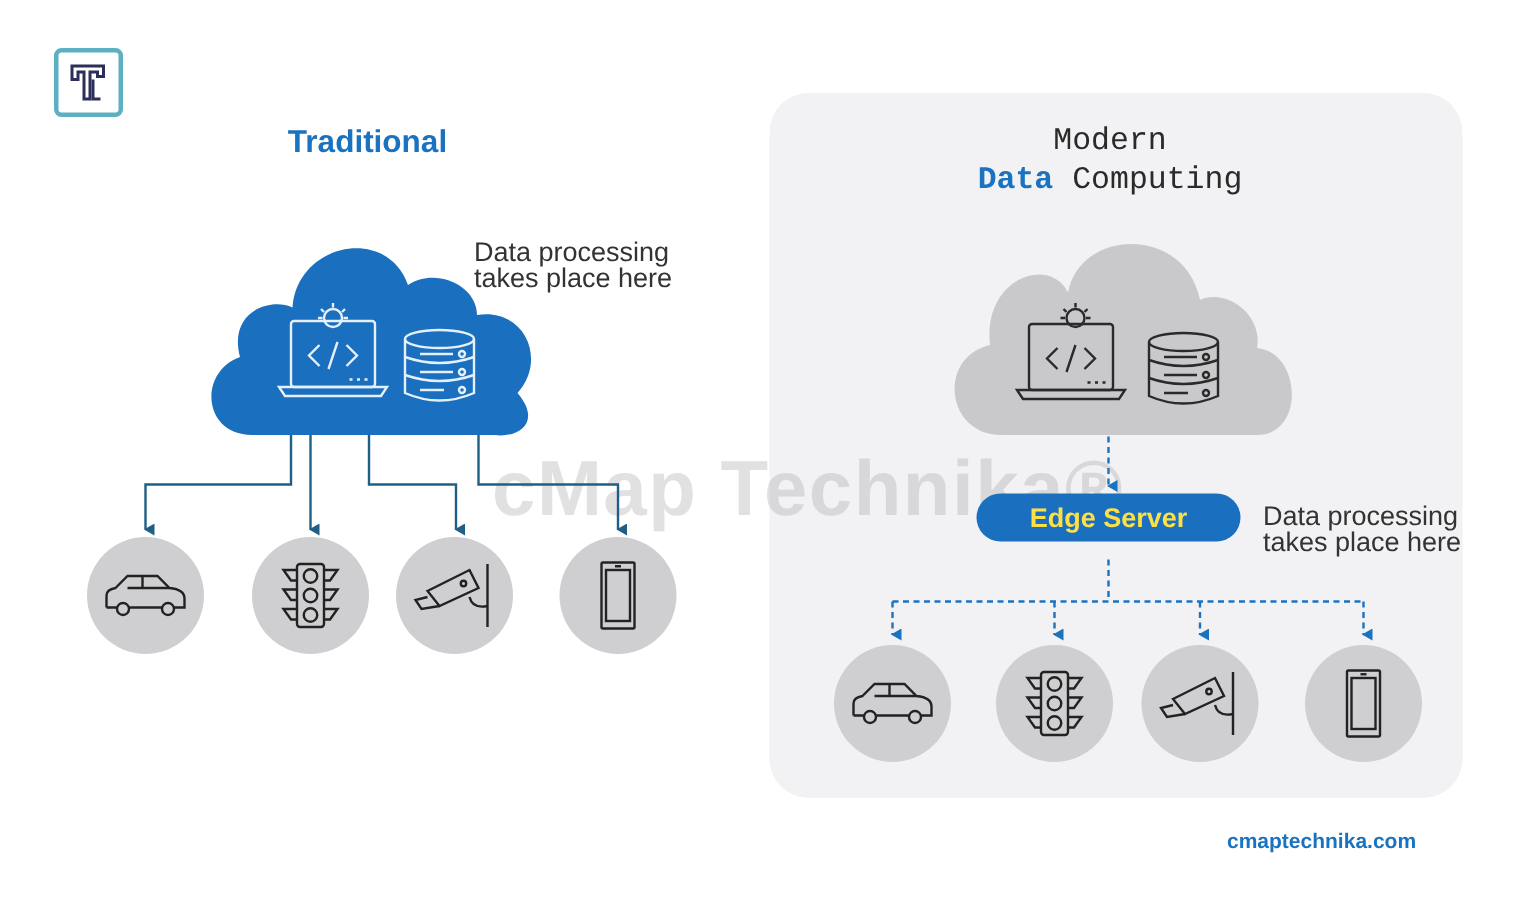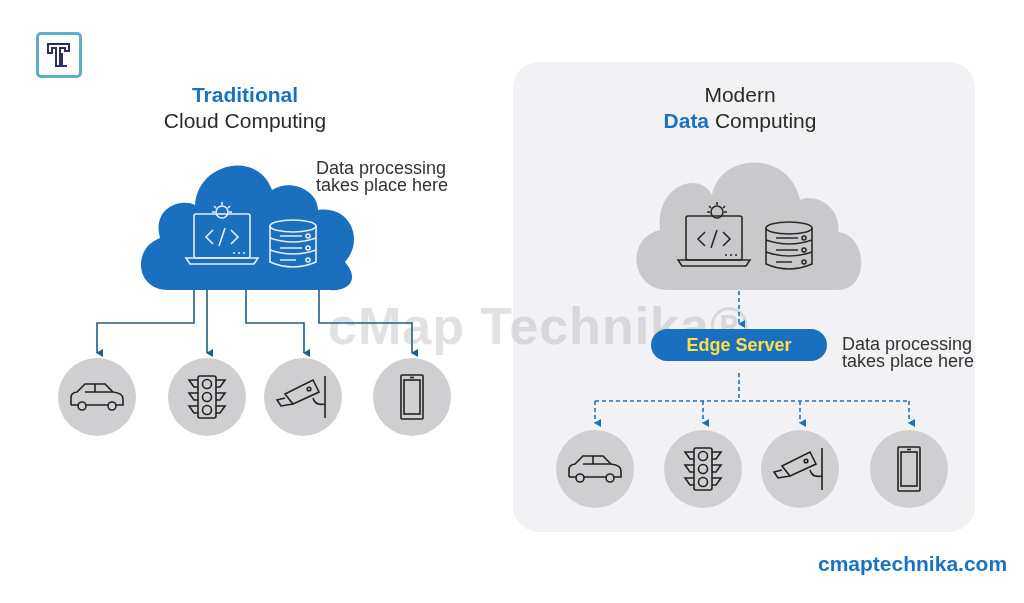--- a/index.html
+++ b/index.html
@@ -27,43 +27,42 @@
   }
   .edge-server {
     left: 651px; top: 329px; width: 176px; height: 32px; border-radius: 22px;
     background: #1a6fbf; color: #fde047; font-size: 18px; font-weight: bold;
     display: flex; align-items: center; justify-content: center;
   }
   .device {
     width: 78px; height: 78px; border-radius: 50%; background: #cfcfd1;
     display: flex; align-items: center; justify-content: center;
   }
-  .footer { left: 818px; top: 552px; font-size: 21px; font-weight: bold; color: #1a73c0; }
+  .footer { left: 818px; top: 552px; font-size: 14px; font-weight: bold; color: #1a73c0; }
   svg.full { position: absolute; left: 0; top: 0; }
 </style>
 </head>
 <body>
 
 <div class="abs logo">
   <svg width="28" height="28" viewBox="0 0 28 28">
     <path d="M3 3 H24 V10 H20 V7 H15 V25 H11 V7 H7 V12 H3 Z" fill="none" stroke="#2b2f5a" stroke-width="2"></path>
     <path d="M17 12 V25 H22" fill="none" stroke="#2b2f5a" stroke-width="2"></path>
   </svg>
 </div>
 
 <div class="abs panel"></div>
 
 <div class="abs watermark">cMap Technika®</div>
 
 <div class="abs title" style="left:140px; top:82px; width:210px;">
   <div class="hl">Traditional</div>
-  <div class="plain">Cloud Computing</div>
-</div>
-
-<div class="abs title" style="left:620px; top:82px; width:240px;">
+</div>
+
+<div class="abs title" style="left:620px; top:82px; width:240px;font-family:Liberation Mono, monospace;">
   <div class="plain">Modern</div>
   <div><span class="hl">Data</span> <span class="plain">Computing</span></div>
 </div>
 
 <div class="abs note" style="left:316px; top:160px;">
   <div>Data processing</div>
   <div>takes place here</div>
 </div>
 <div class="abs note" style="left:842px; top:336px;">
   <div>Data processing</div>

